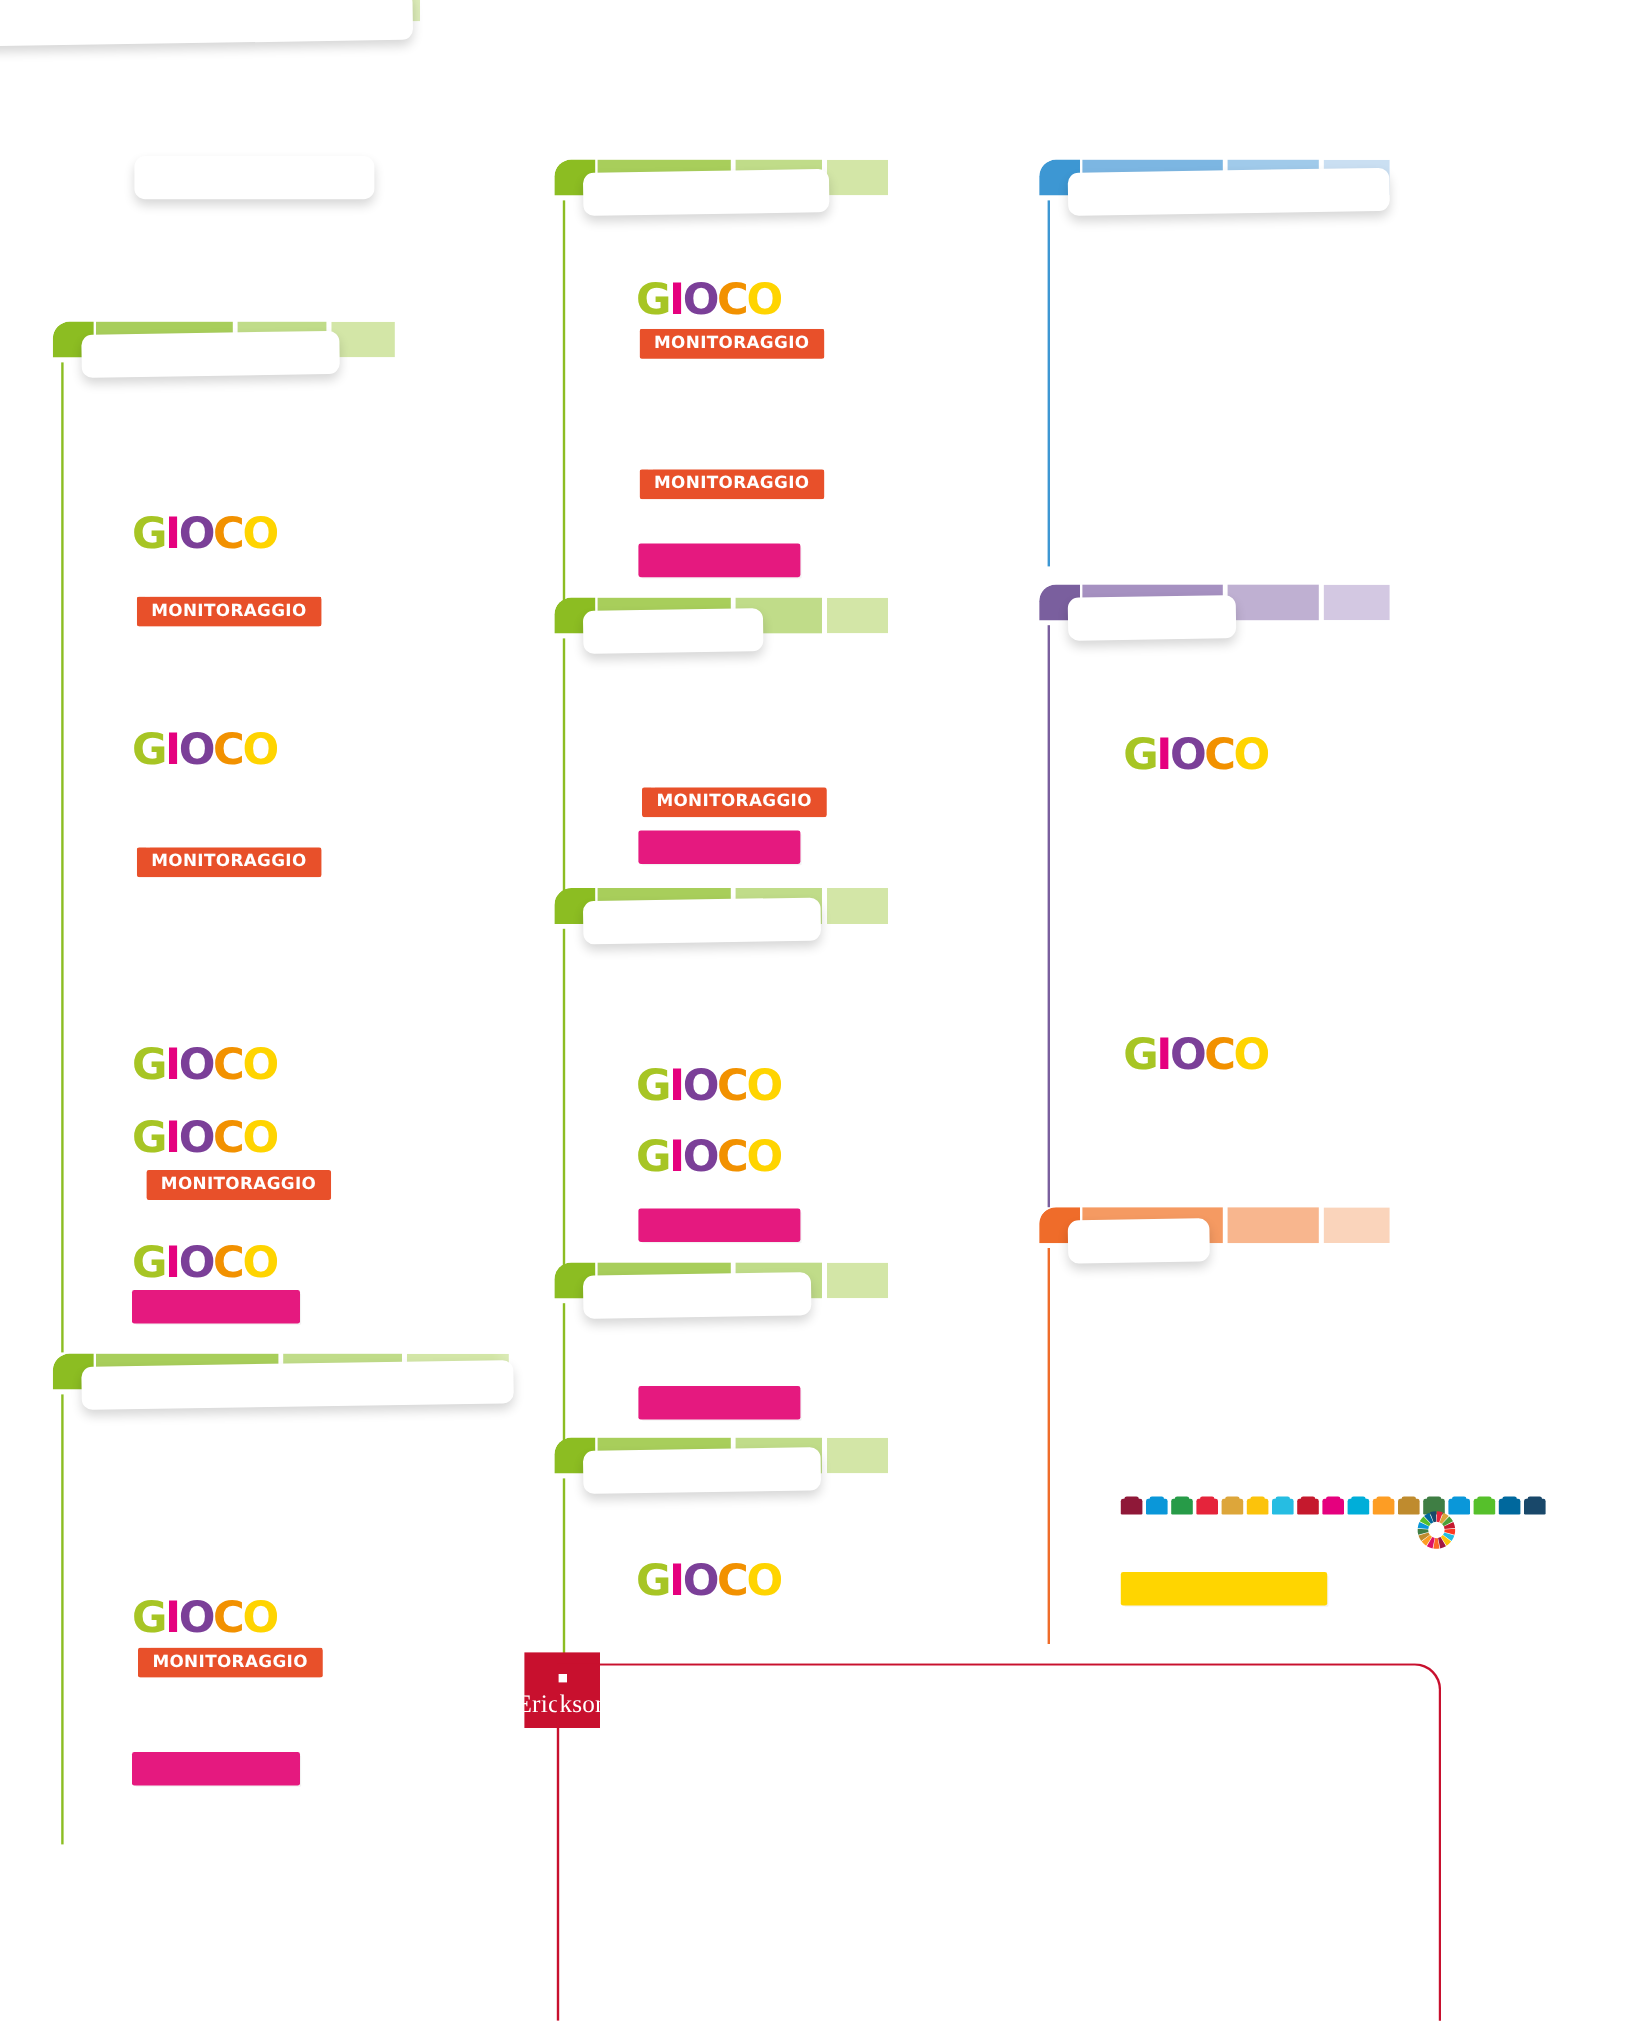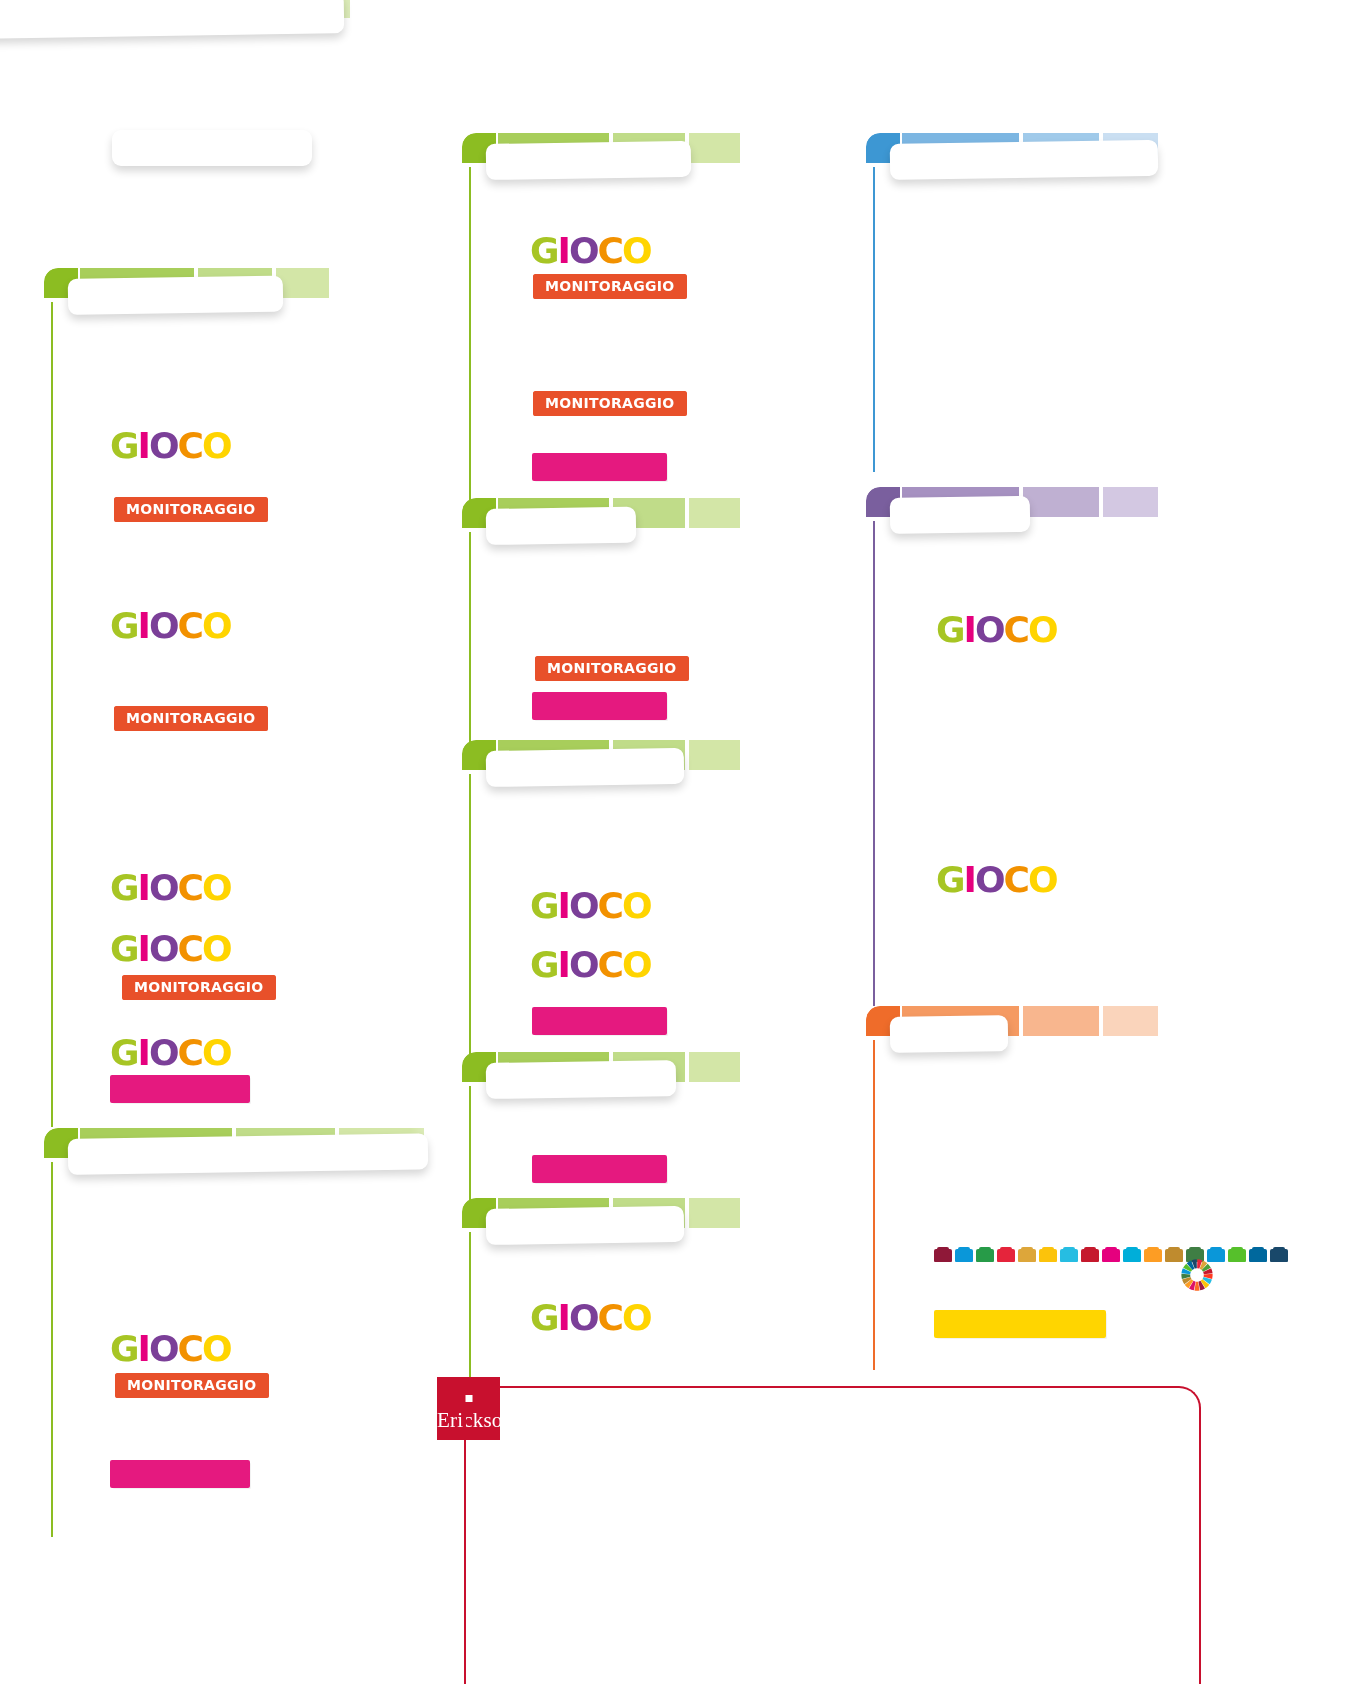--- a/index.html
+++ b/index.html
@@ -83,21 +83,21 @@
   .sdg-blk{width:18px;height:13px;border-radius:2px 2px 1px 1px;position:relative;}
   .sdg-blk:after{
     content:"";position:absolute;left:3px;right:3px;top:-2px;height:3px;
     background:inherit;border-radius:2px 2px 0 0;
   }
   .sdg-wheel{position:absolute;width:34px;height:34px;}
 
   
   .erickson{
     position:absolute;background:#c8102e;
-    display:flex;align-items:flex-end;justify-content:flex-start;
+    display:flex;align-items:flex-end;justify-content:center;
   }
   .erickson .mark{
     position:absolute;left:50%;transform:translateX(-50%);
     width:7px;height:7px;background:#ffffff;
   }
   .erickson .word{
     font-family:"Liberation Serif", serif;
     color:#ffffff;font-size:21px;line-height:1;
     padding-bottom:9px;letter-spacing:.2px;
   }

